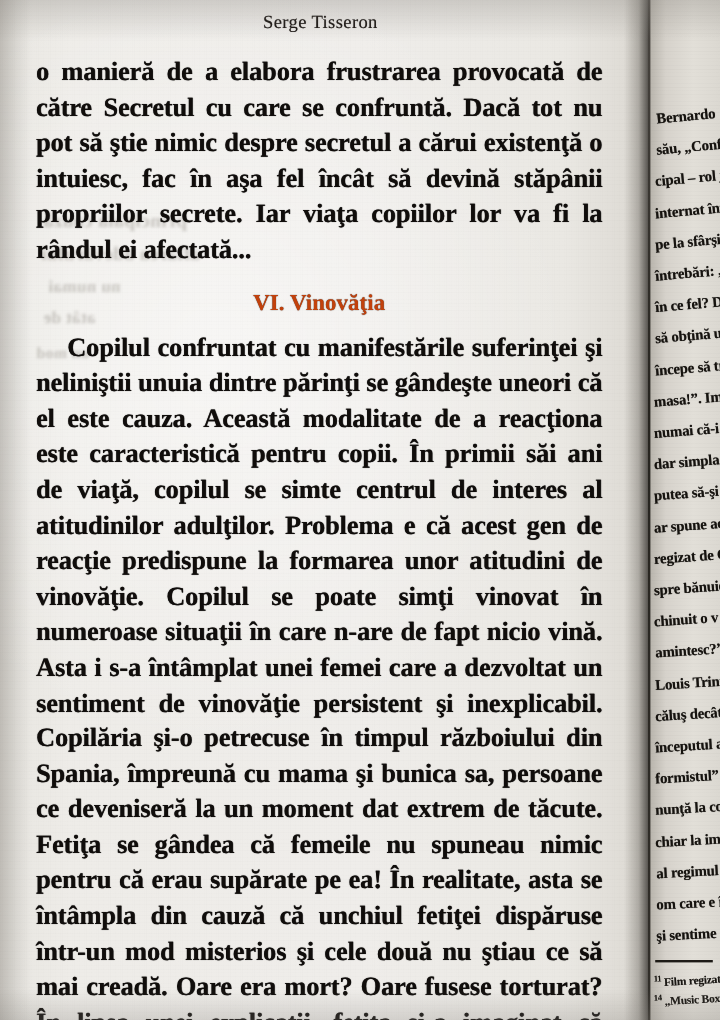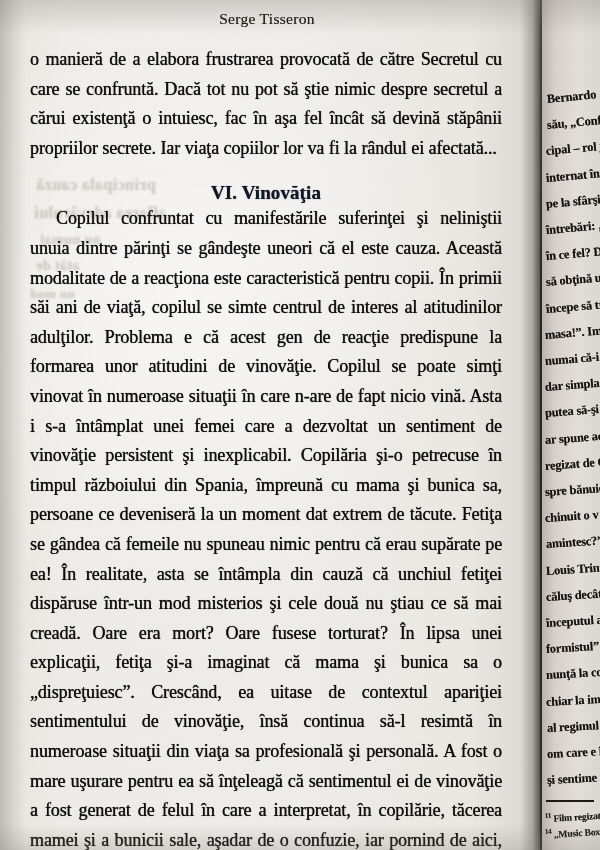--- a/index.html
+++ b/index.html
@@ -72,39 +72,39 @@
 
   
   .main-col {
     position: absolute;
     top: 45px;
     left: 30px;
     width: 472px;
   }
   .para {
     margin: 0;
-    font-size: 18px;
+    font-size: 22px;
     line-height: 29.6px;
     text-align: justify;
     text-align-last: left;
     color: #100d0b;
-    font-weight: 400;
+    font-weight: 700;
     letter-spacing: -0.12px;
     word-spacing: 0.2px;
     text-shadow: 0 0 0.75px rgba(0,0,0,0.72), 0.35px 0 0.5px rgba(0,0,0,0.38);
   }
   .para.indent { text-indent: 26px; }
 
   .section-heading {
-    margin: 19px 0 0 0;
+    margin: 19px 0 11px 0;
     text-align: center;
     font-size: 19px;
     font-weight: 700;
     letter-spacing: 0.1px;
-    color: #0f172a;
+    color: #c2410c;
     text-shadow: 0 0 0.9px rgba(0,0,0,0.8);
   }
 
   
   .ghost-layer {
     position: absolute;
     inset: 0;
     pointer-events: none;
     overflow: hidden;
   }

